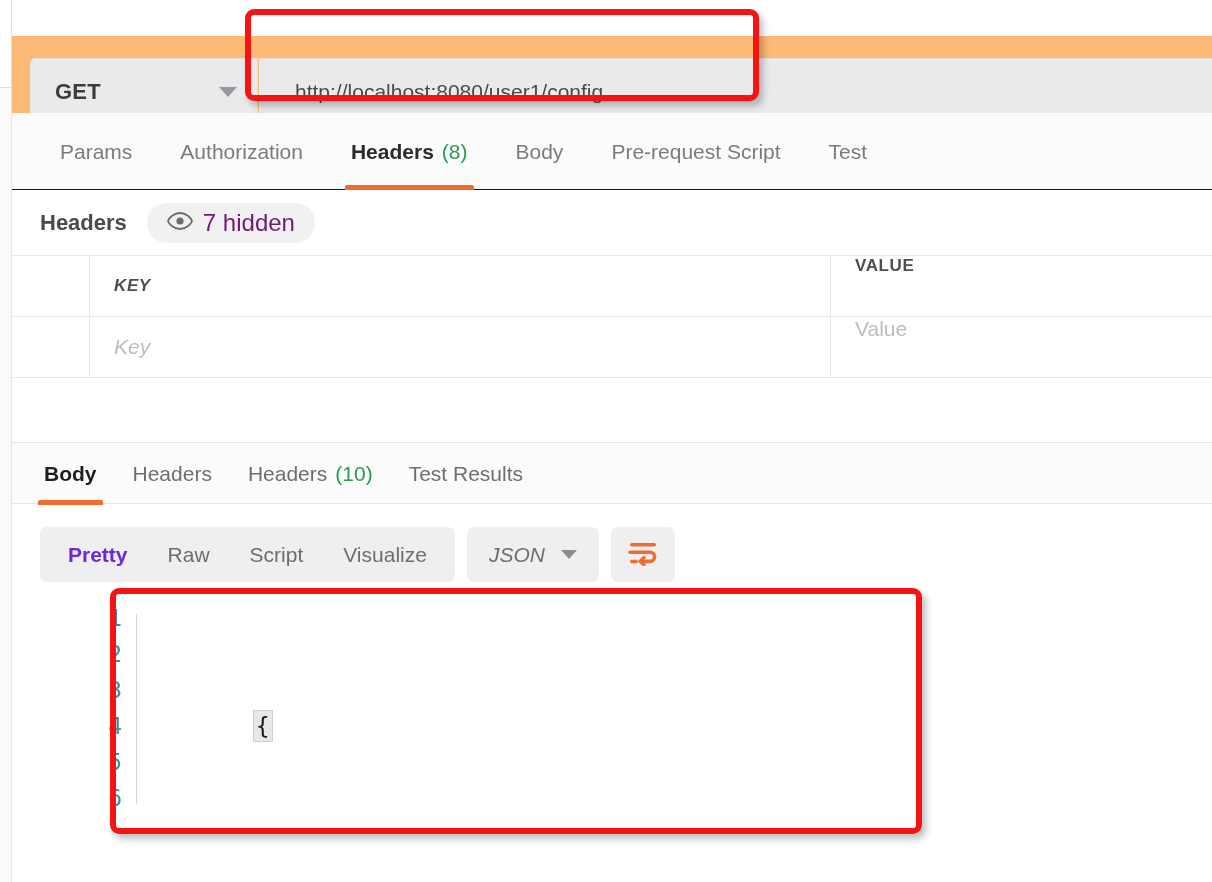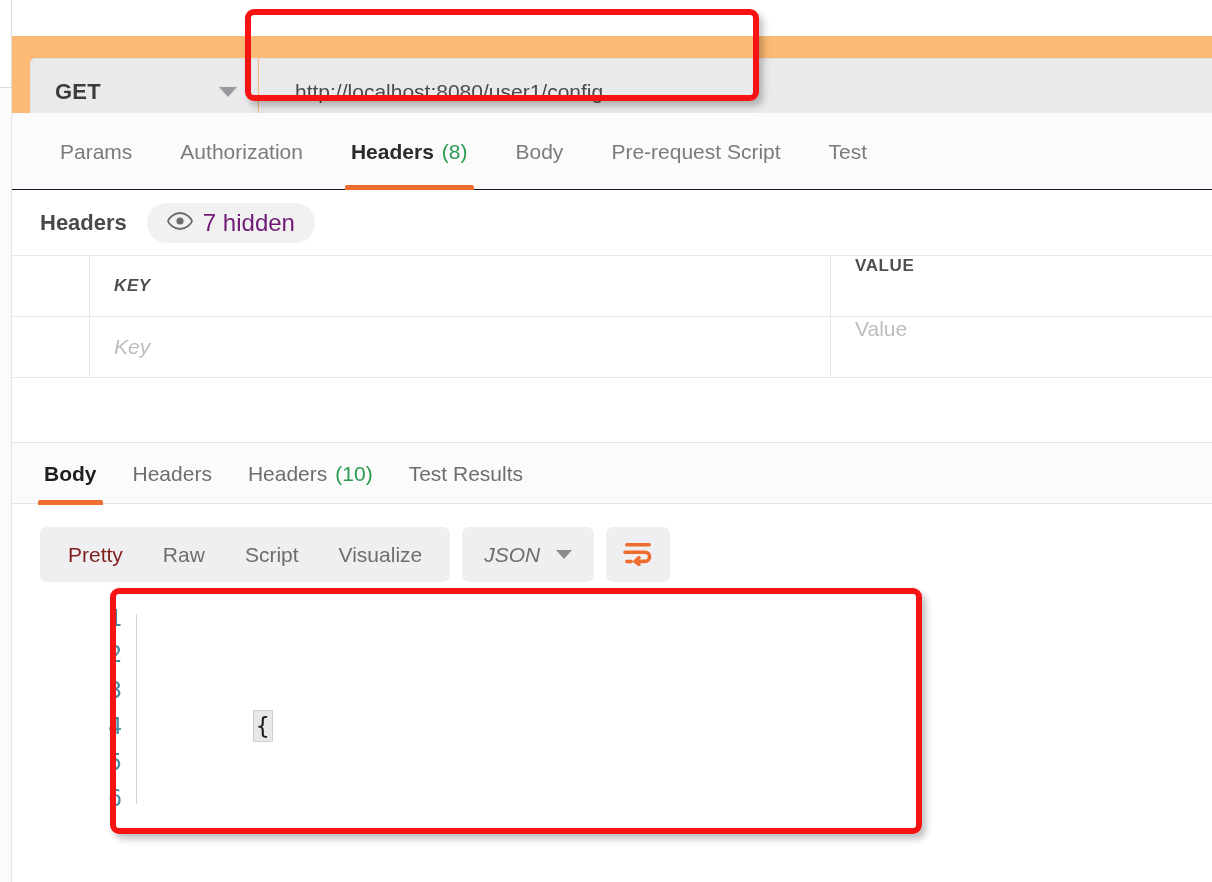--- a/index.html
+++ b/index.html
@@ -125,21 +125,21 @@
 
   
   .fmt-bar { position:absolute; left:40px; top:527px; display:flex; align-items:center; gap:12px; }
   .seg {
     height:55px; background:#efeff1; border-radius:7px; display:flex; align-items:center; padding:0 8px;
   }
   .seg-item {
     padding:0 20px; height:55px; display:flex; align-items:center;
     font-size:21px; color:#6e6e6e; cursor:pointer; white-space:nowrap;
   }
-  .seg-item.active { color:#7f1d1d; font-weight:400; }
+  .seg-item.active { color:#6d28d9; font-weight:700; }
   .json-sel {
     height:55px; background:#efeff1; border-radius:7px; display:flex; align-items:center;
     gap:16px; padding:0 22px; cursor:pointer;
   }
   .json-sel-label { font-size:21px; color:#6e6e6e;font-style:italic; }
   .caret-sm {
     width:0; height:0; border-left:8px solid transparent; border-right:8px solid transparent;
     border-top:9px solid #8c8c8c;
   }
   .wrap-btn {

